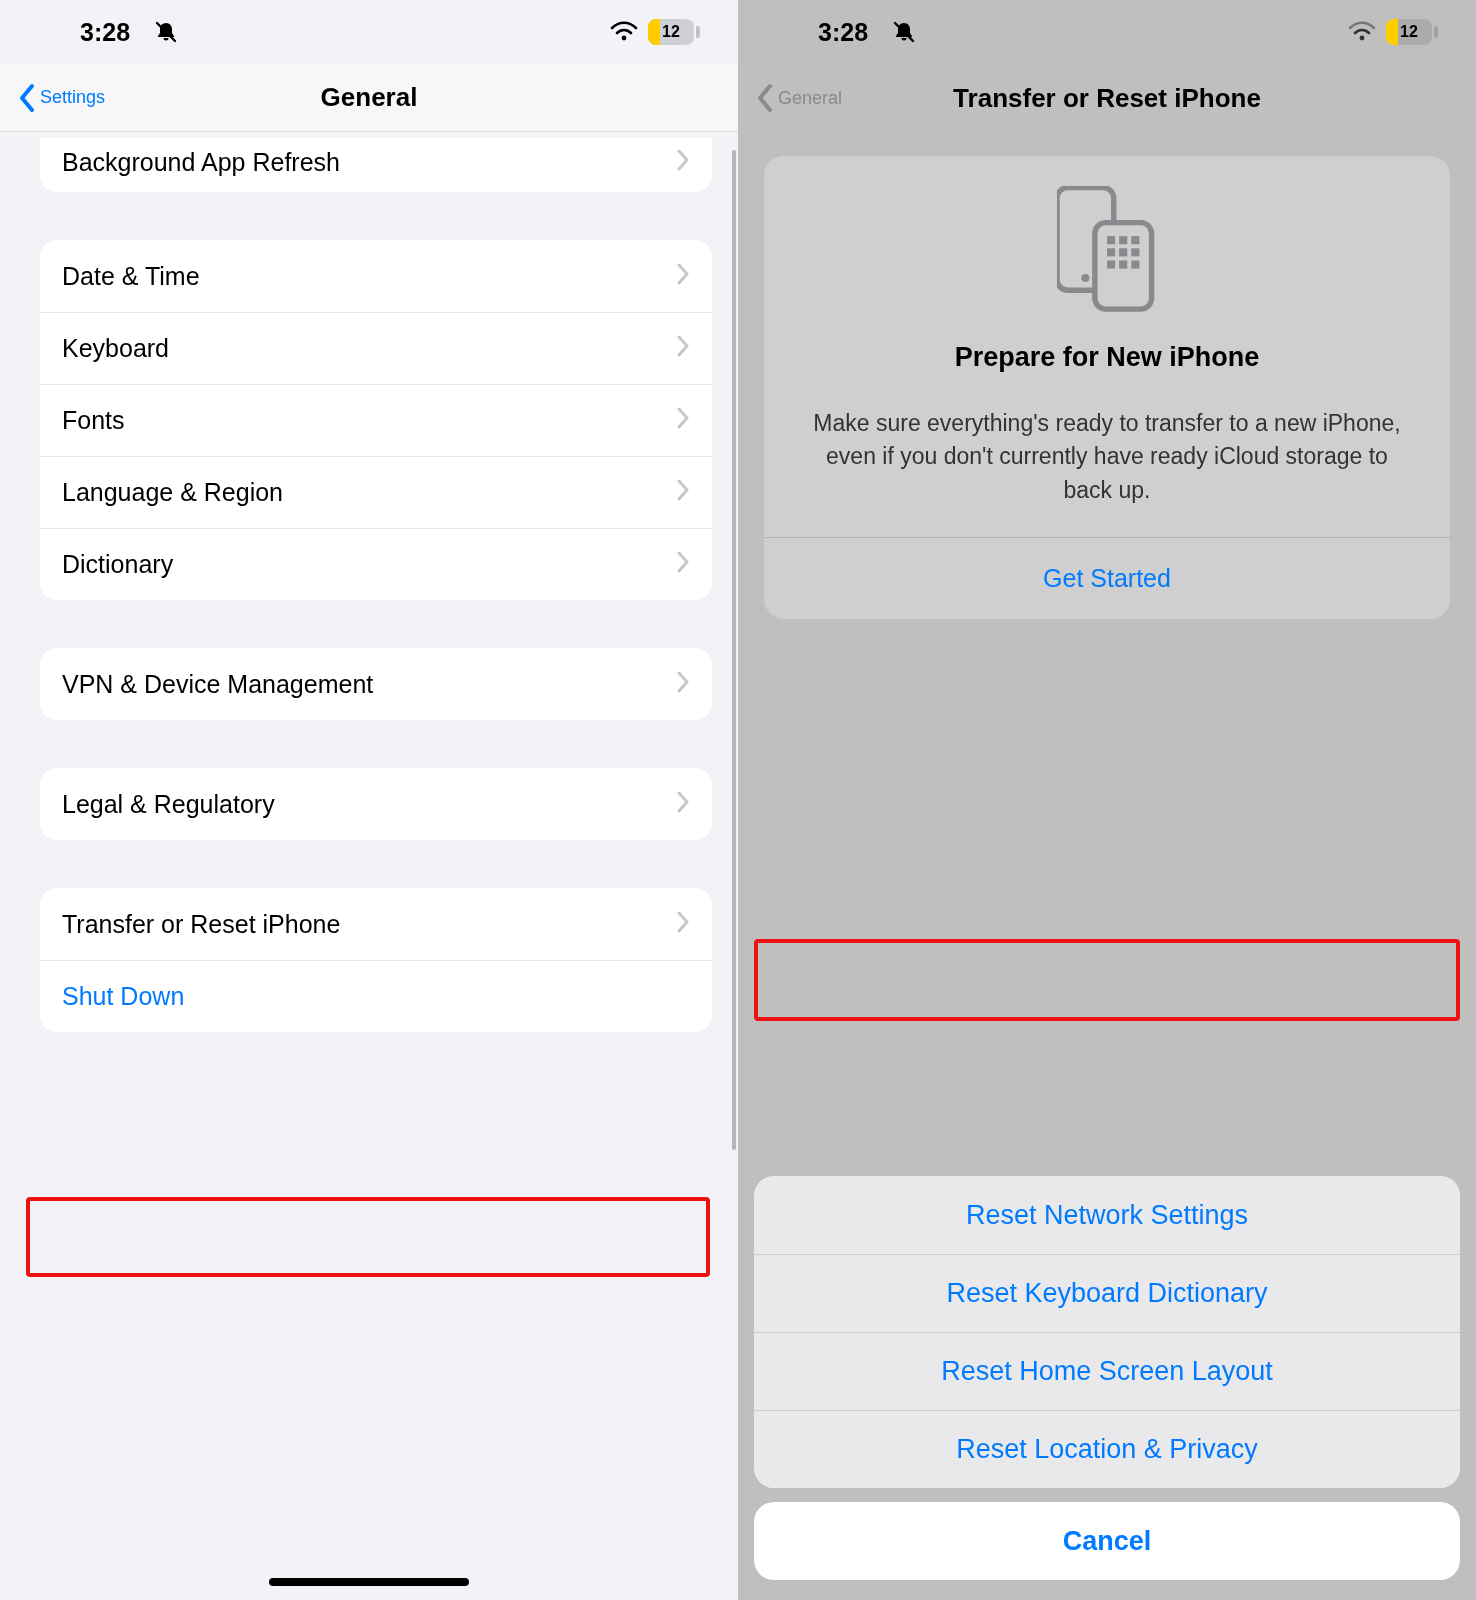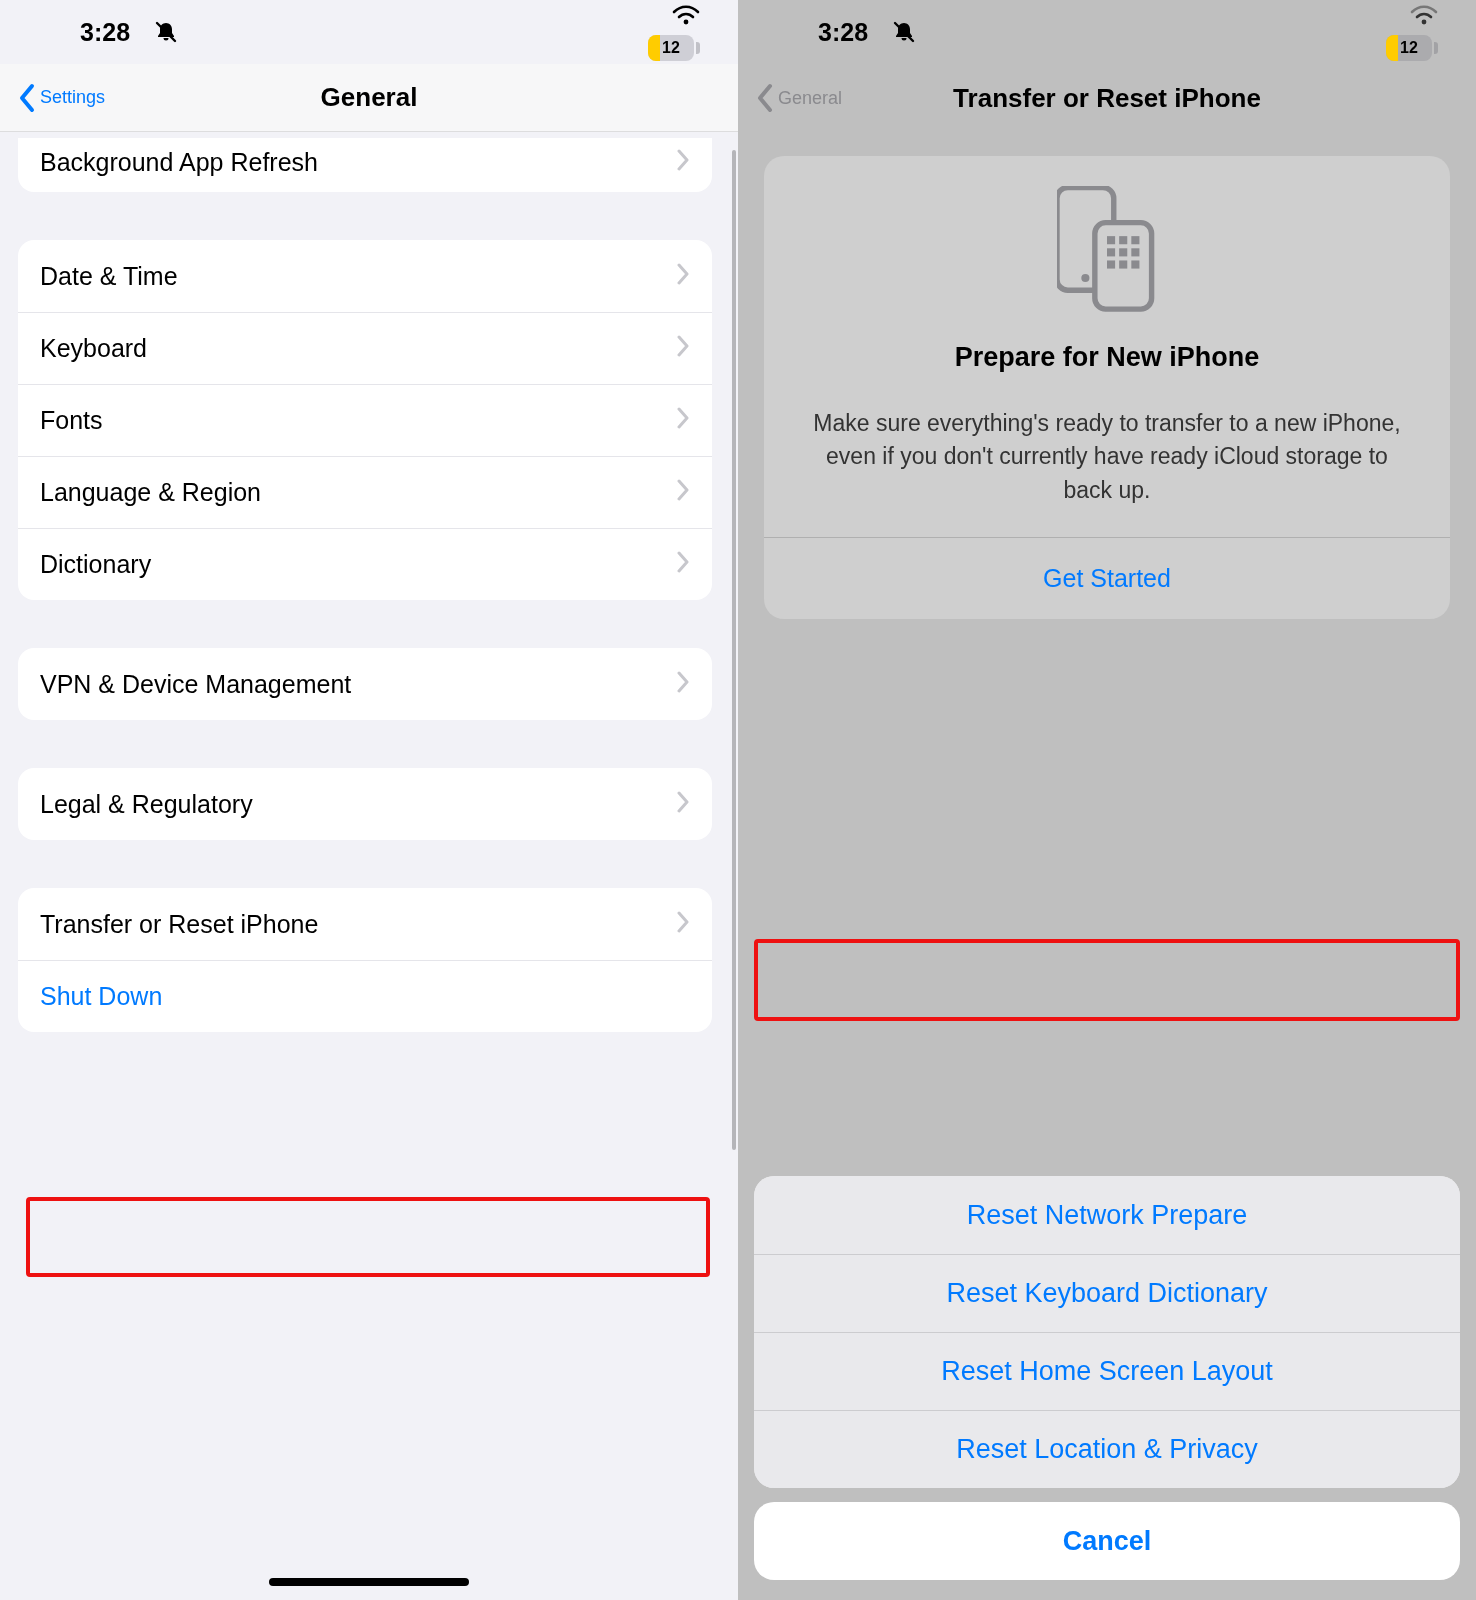--- a/index.html
+++ b/index.html
@@ -33,21 +33,21 @@
     justify-content:space-between;
     padding: 0 38px 0 80px;
     font-weight:600;
     font-size:25px;
     color:#000;
   }
   .sb-left { display:flex; align-items:center; gap:24px; }
   .bell-off {
     width:24px; height:24px; display:inline-block;
   }
-  .sb-right { display:flex; align-items:flex-end; gap:10px;flex-direction:column; }
+  .sb-right { display:flex; align-items:flex-start; gap:10px; }
   .wifi-icon { width:28px; height:22px; display:inline-block; }
   .battery {
     display:flex; align-items:center;
   }
   .batt-body {
     width:46px; height:26px;
     border-radius:8px;
     background:rgba(120,120,128,0.28);
     position:relative;
     display:flex; align-items:center; justify-content:center;
@@ -77,21 +77,21 @@
     display:flex; align-items:center; gap:0px;
     color:#007aff; font-size:18px;
   }
   .nav-back .chev { width:22px; height:30px; display:inline-block;}
   .nav-title { font-size:26px; font-weight:600; }
   .phone.right .nav-bar { background:transparent; border-bottom:none; }
   .phone.right .nav-back { color:#8a8a8e; }
   .phone.right .nav-title { font-size:26px; font-weight:700; }
 
   
-  .left-scroll { padding: 0 26px 0 18px; }
+  .left-scroll { padding: 0 26px 0 18px; margin-left: 22px; }
   .group {
     background:#fff;
     border-radius:16px;
     overflow:hidden;
     margin-top: 48px;
   }
   .group.first { margin-top: 6px; border-top-left-radius:0; border-top-right-radius:0;}
   .row {
     display:flex; align-items:center; justify-content:space-between;
     padding: 0 22px;
@@ -366,21 +366,21 @@
           </svg>
       </div>
       <h2>Prepare for New iPhone</h2>
       <p>Make sure everything's ready to transfer to a new iPhone, even if you don't currently have ready iCloud storage to back up.</p>
       <div class="card-divider"></div>
       <div class="get-started">Get Started</div>
     </div>
 
     <div class="sheet-wrap">
       <div class="sheet">
-        <div class="opt">Reset Network Prepare</div>
+        <div class="opt">Reset Network Settings</div>
         <div class="opt">Reset Keyboard Dictionary</div>
         <div class="opt">Reset Home Screen Layout</div>
         <div class="opt">Reset Location &amp; Privacy</div>
       </div>
       <div class="cancel-btn">Cancel</div>
     </div>
 
     <div class="hl-box" style="left:16px; top:939px; width:706px; height:82px;"></div>
   </div>
 

